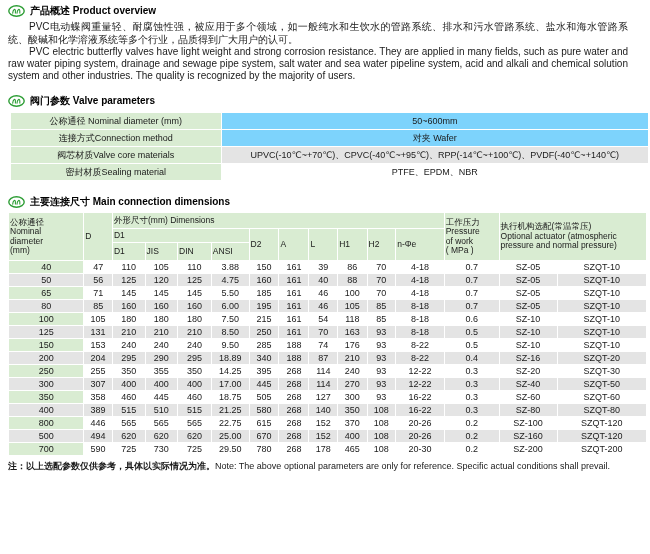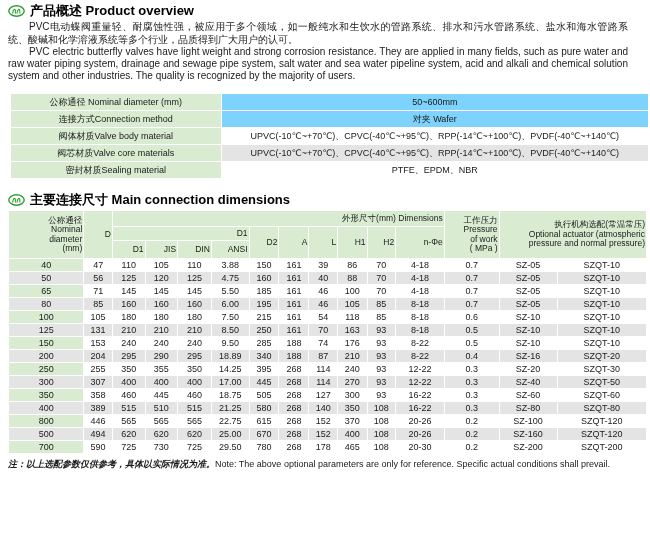--- a/index.html
+++ b/index.html
@@ -8,21 +8,21 @@
     width: 650px; height: 554px;
     font-family: "Liberation Sans", "DejaVu Sans", sans-serif;
     color: #1a1a1a;
     overflow: hidden;
   }
   .page { padding: 3px 3px 0 8px; }
 
   
   .sec-h {
     display: flex; align-items: center; gap: 5px;
-    font-size: 13px; font-weight: bold; color: #000;
+    font-size: 10px; font-weight: bold; color: #000;
     margin: 0 0 2px 0; line-height: 15px;
   }
   .logo { display: inline-flex; align-items: center; flex: 0 0 auto; }
 
   
   .para { font-size: 10px; line-height: 13px; text-indent: 21px; text-align: justify; margin-right: 19px; }
   .para.en { line-height: 12px; margin-bottom: 11px; }
 
   
   table { border-collapse: collapse; table-layout: fixed; width: 100%; }
@@ -33,38 +33,38 @@
   }
   .params td.lbl { background: #d9ecd2; }
   .vg { background: #7dd3fc; }
   .vw { background: #ffffff; }
   .vx { background: #e4e4e4; }
 
   
   .dims { margin: 3px 0 0 0; font-size: 9px; }
   .dims th {
     background: #d9ecd2; border: 1px solid #ffffff;
-    font-weight: normal; padding: 0 1px; text-align: right;
+    font-weight: normal; padding: 0 1px; text-align: left;
     font-size: 8.5px; line-height: 9.5px;
   }
   .dims thead tr:nth-child(1) th { height: 16px; }
   .dims thead tr:nth-child(2) th { height: 14px; }
   .dims thead tr:nth-child(3) th { height: 18px; }
   .pre { white-space: pre-line; }
   .dims td {
     border: 1px solid #ffffff; text-align: center;
     height: 13px; padding: 0; line-height: 11px;
     background: #ffffff; white-space: nowrap; overflow: hidden;
   }
   .dims tr.alt td { background: #e4e4e4; }
   .dims td.ncol { background: #d9ecd2; }
 
   
   .note { font-size: 9px; line-height: 12px; margin-top: 4px; white-space: nowrap; }
-  .note .cn { font-weight: bold; font-style: italic; }
+  .note .cn { font-weight: bold; }
 </style>
 </head>
 <body>
 
 <div class="page">
 
   <section>
     <h2 class="sec-h">
       <span class="logo">
         <svg width="17" height="12" viewBox="0 0 17 12">
@@ -72,37 +72,42 @@
           <path d="M4.6 8.6 C5.1 3.6 7.4 3.4 7.4 5.9 L7.4 8.6 M8.9 8.6 C9.4 3.6 11.8 3.4 11.8 5.9 L11.8 8.6" fill="none" stroke="#2e9e36" stroke-width="1.1"></path>
         </svg>
       </span>
       <span>产品概述 Product overview</span>
     </h2>
     <p class="para cn">PVC电动蝶阀重量轻、耐腐蚀性强，被应用于多个领域，如一般纯水和生饮水的管路系统、排水和污水管路系统、盐水和海水管路系统、酸碱和化学溶液系统等多个行业，品质得到广大用户的认可。</p>
     <p class="para en">PVC electric butterfly valves have light weight and strong corrosion resistance. They are applied in many fields, such as pure water and raw water piping system, drainage and sewage pipe system, salt water and sea water pipeline system, acid and alkali and chemical solution system and other industries. The quality is recognized by the majority of users.</p>
   </section>
 
   <section>
+    <h2 class="sec-h">
+      <span class="logo">
+        <svg width="17" height="12" viewBox="0 0 17 12">
+          <ellipse cx="8.5" cy="6" rx="7.7" ry="5.2" fill="none" stroke="#2e9e36" stroke-width="1.4"></ellipse>
+          <path d="M4.6 8.6 C5.1 3.6 7.4 3.4 7.4 5.9 L7.4 8.6 M8.9 8.6 C9.4 3.6 11.8 3.4 11.8 5.9 L11.8 8.6" fill="none" stroke="#2e9e36" stroke-width="1.1"></path>
+        </svg>
+      </span>
+      <span>阀门参数 Valve parameters</span>
+    </h2>
     <table class="params">
       <colgroup>
           <col style="width:33%">
           <col style="width:67%">
         </colgroup>
       <tbody>
         <tr>
           <td class="lbl">公称通径 Nominal diameter (mm)</td>
           <td class="vg">50~600mm</td>
         </tr>
         <tr>
           <td class="lbl">连接方式Connection method</td>
           <td class="vg">对夹 Wafer</td>
-        </tr>
-        <tr>
-          <td class="lbl">阀体材质Valve body material</td>
-          <td class="vw">UPVC(-10℃~+70℃)、CPVC(-40℃~+95℃)、RPP(-14℃~+100℃)、PVDF(-40℃~+140℃)</td>
         </tr>
         <tr>
           <td class="lbl">阀芯材质Valve core materials</td>
           <td class="vx">UPVC(-10℃~+70℃)、CPVC(-40℃~+95℃)、RPP(-14℃~+100℃)、PVDF(-40℃~+140℃)</td>
         </tr>
         <tr>
           <td class="lbl">密封材质Sealing material</td>
           <td class="vw">PTFE、EPDM、NBR</td>
         </tr>
       </tbody>

